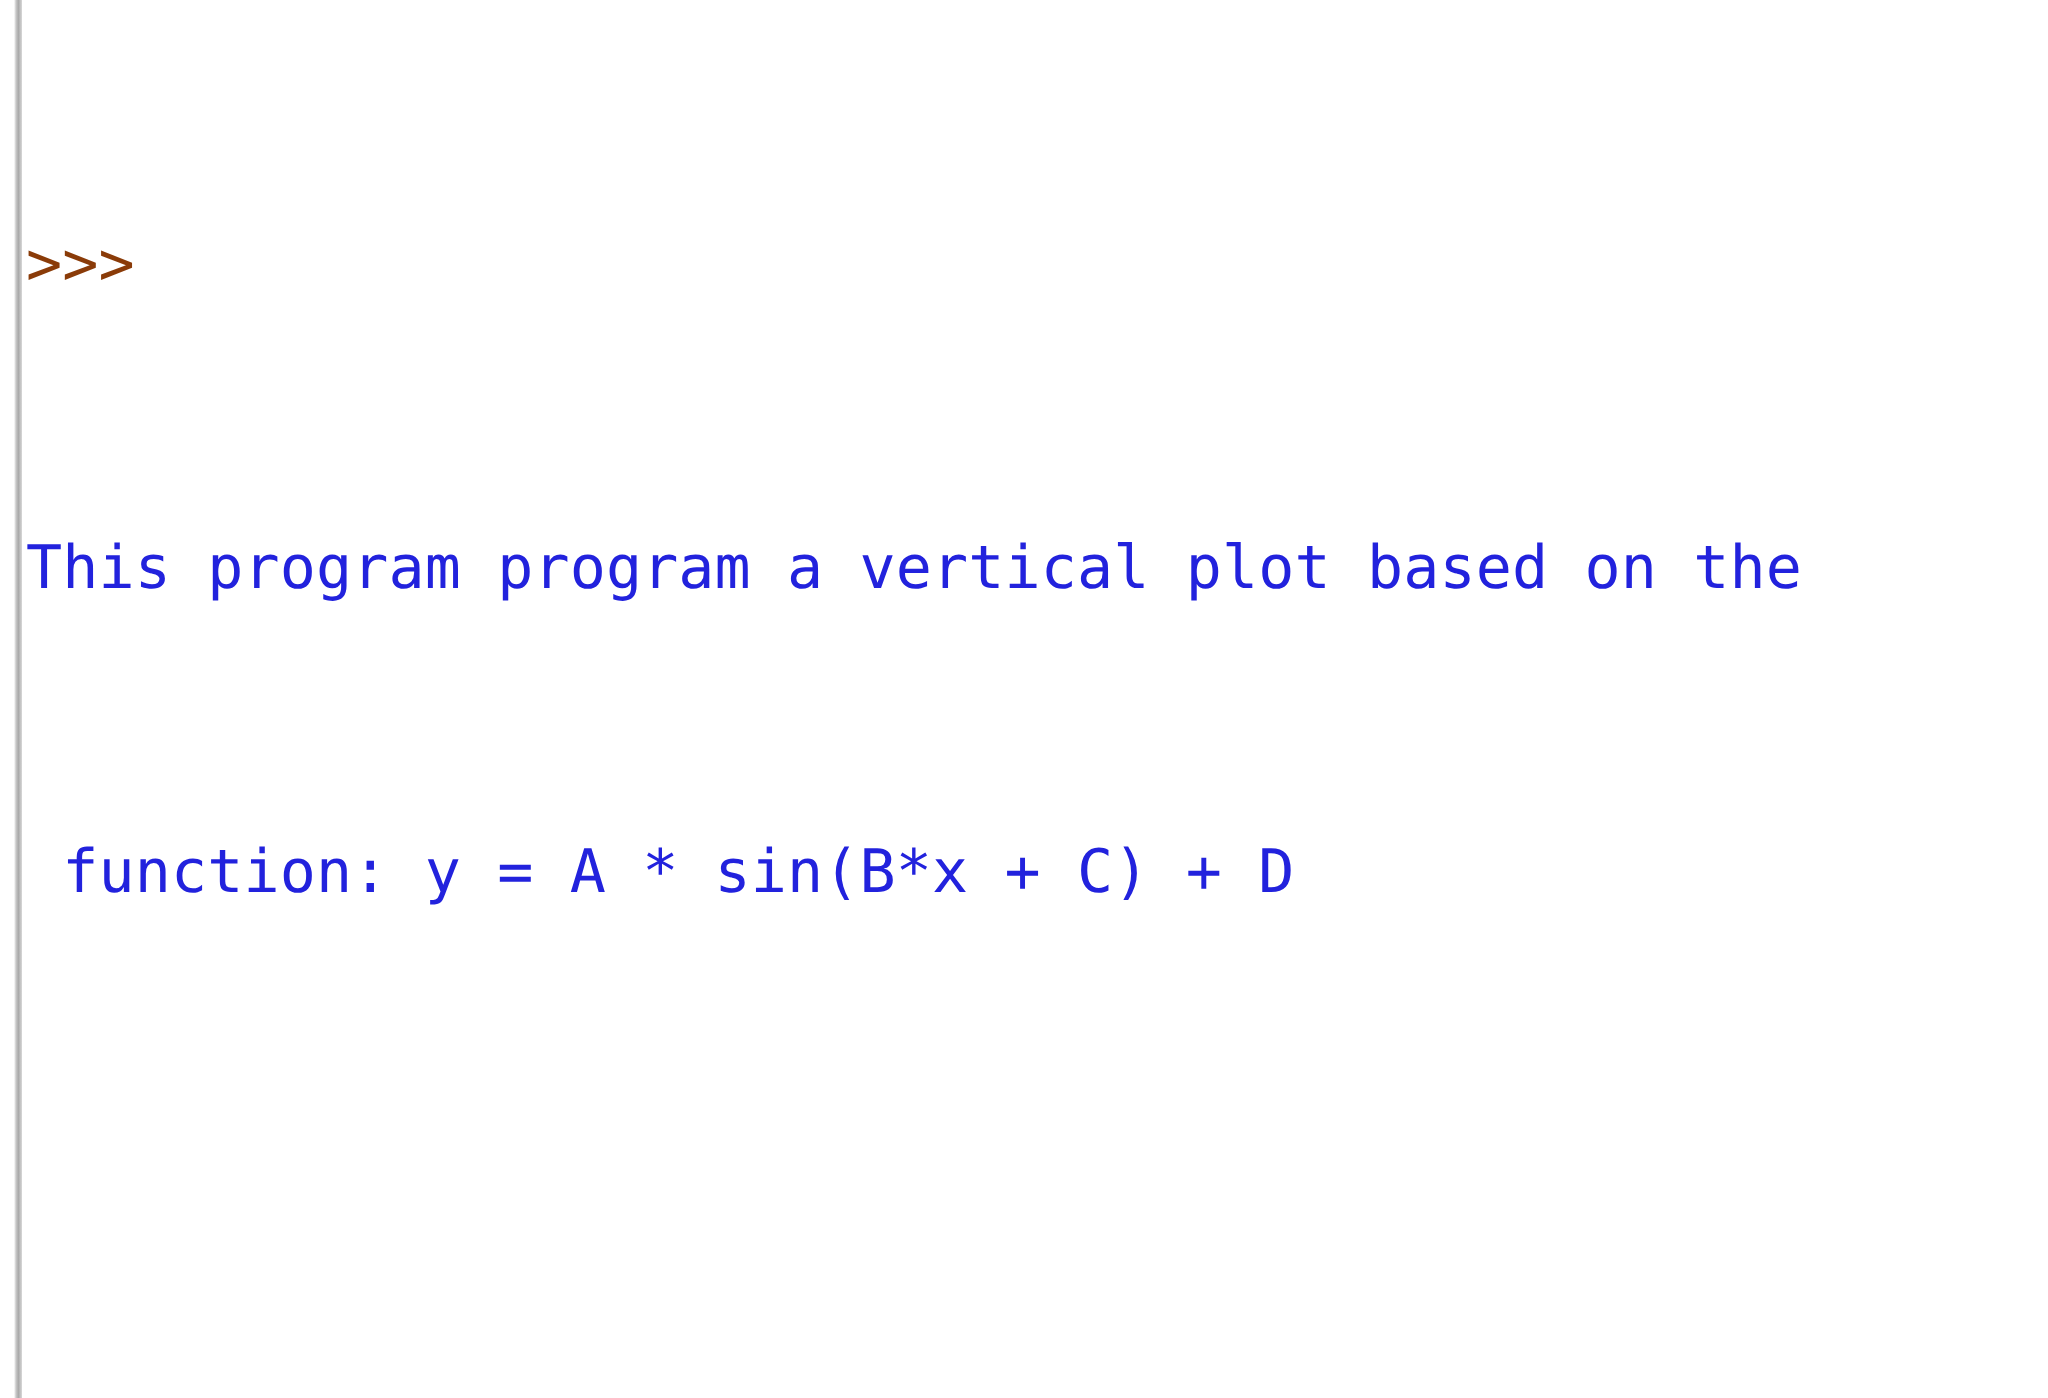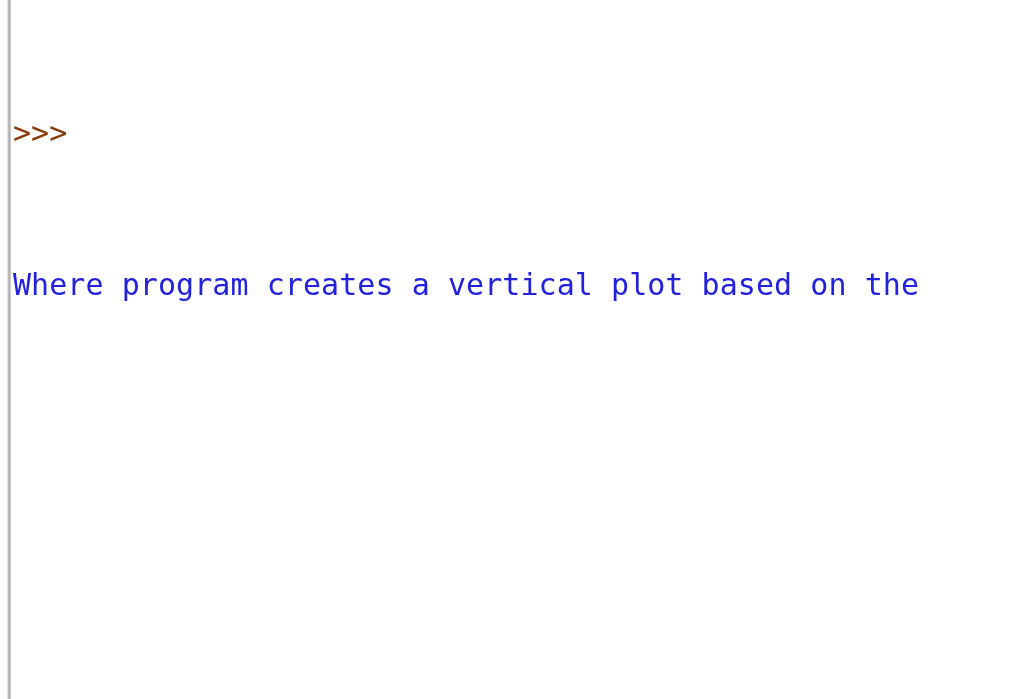--- a/index.html
+++ b/index.html
@@ -59,22 +59,23 @@
 <body>
 
 <div id="shell">
 
   <div id="gutter-bar"></div>
 
   <div id="console">
 
     <div class="line prompt">&gt;&gt;&gt;</div>
 
-    <div class="line out">Where program creates a vertical plot based on the</div>
+    <div class="line out">This program program a vertical plot based on the</div>
 
+    <div class="line out"> function: y = A * sin(B*x + C) + D</div>
 
 
     
 
     
 
     
 
     
 

